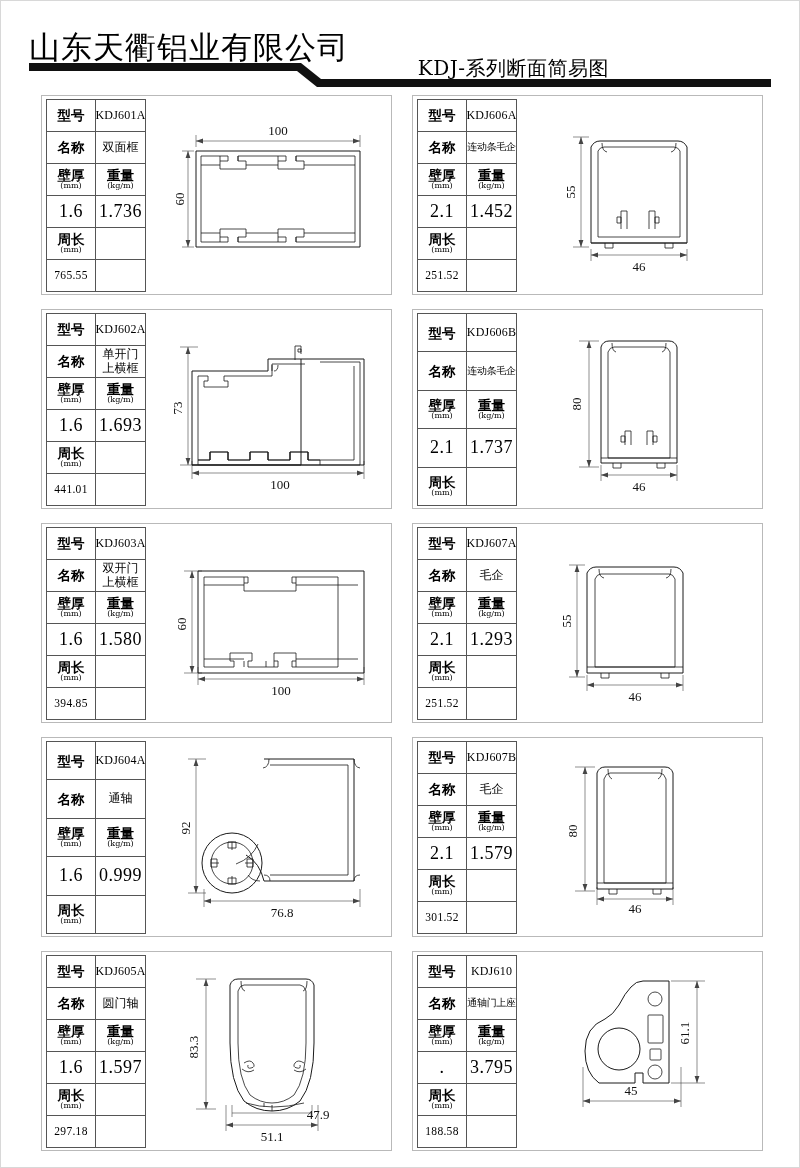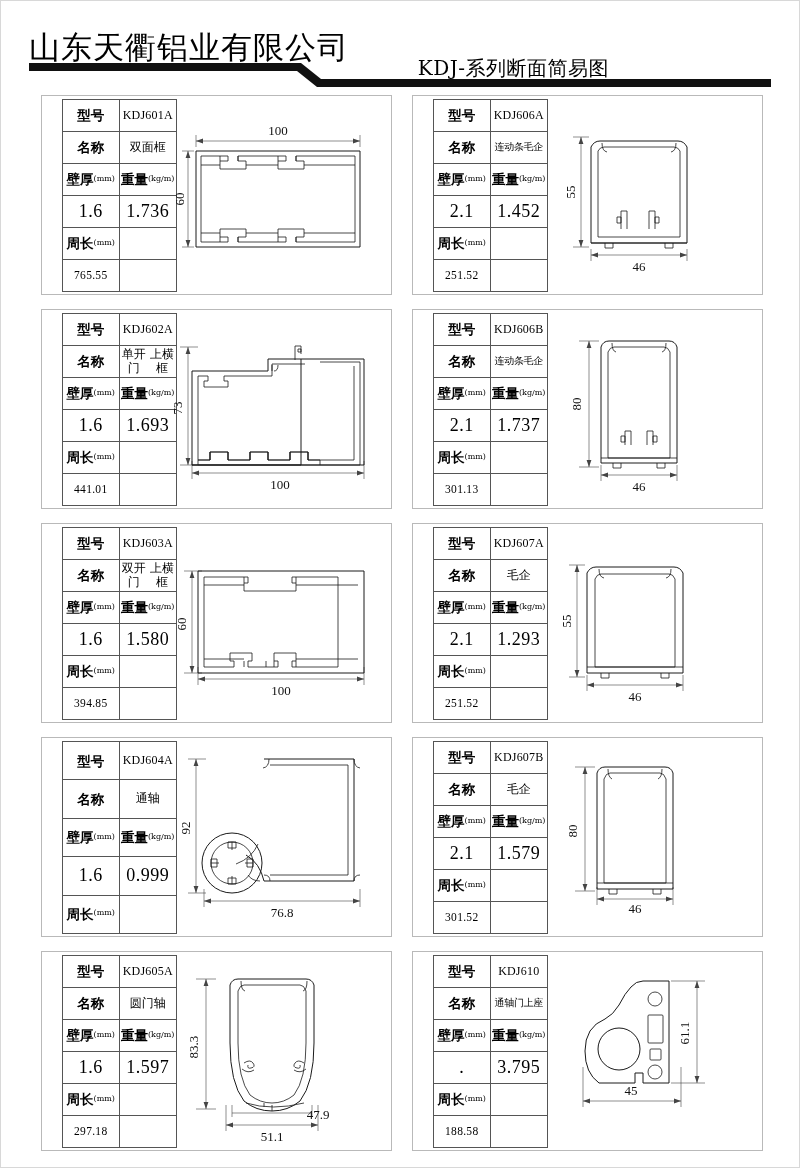--- a/index.html
+++ b/index.html
@@ -38,22 +38,22 @@
   }
   .row{display:flex;justify-content:space-between;margin-bottom:14px;}
   .card{
     width:351px;height:200px;
     border:1px solid #b9b9b9;
     box-sizing:border-box;
     position:relative;
     background:#fff;
   }
   .spec{
-    position:absolute;left:20px;top:3px;
-    width:115px;height:193px;
+    position:absolute;left:4px;top:3px;
+    width:100px;height:193px;
     display:flex;flex-direction:column;
   }
   .srow{
     display:flex;flex:1 1 0;
     border-left:1px solid #555;border-top:1px solid #555;
     border-right:1px solid #555;
     box-sizing:border-box;
   }
   .srow:last-child{border-bottom:1px solid #555;}
   .cell{
@@ -63,21 +63,21 @@
     font-size:13px;
     line-height:1.05;
     text-align:center;
     overflow:hidden;
   }
   .cell.l{border-right:1px solid #555;}
   .zh{font-family:"DejaVu Serif",serif;font-size:13.5px;font-weight:600;}
   .num{font-family:"Liberation Serif",serif;font-size:18px;letter-spacing:0.5px;}
   .num-sm{font-family:"Liberation Serif",serif;font-size:11.5px;letter-spacing:0.3px;}
   .code{font-family:"Liberation Serif",serif;font-size:12px;letter-spacing:0.2px;}
-  .stack{display:flex;flex-direction:row;align-items:center;justify-content:center;line-height:1.12;}
+  .stack{display:flex;flex-direction:column;align-items:center;justify-content:center;line-height:1.12;}
   .unit{font-size:8px;font-family:"DejaVu Serif",serif;margin-top:-1px;}
   .namecell{font-family:"DejaVu Serif",serif;}
   .n2{font-size:12px;line-height:1.15;}
   .n-narrow{font-size:10px;letter-spacing:-0.3px;}
   
   .draw{
     position:absolute;left:126px;top:3px;
     width:220px;height:193px;
   }
   .draw svg{display:block;width:100%;height:100%;}
@@ -308,24 +308,20 @@
           </div>
           <div class="srow">
             <div class="cell l num">2.1</div>
             <div class="cell num">1.737</div>
           </div>
           <div class="srow">
             <div class="cell l stack">
               <span class="zh">周长</span>
               <span class="unit">(mm)</span>
             </div>
-            <div class="cell"></div>
-          </div>
-          <div class="srow">
-            <div class="cell l num-sm">301.13</div>
             <div class="cell"></div>
           </div>
         </div>
         <div class="draw">
           <svg viewBox="0 0 220 193">
             <path class="dim" d="M62,152 L62,168 M138,152 L138,168 M62,162 L138,162"></path>
             <path d="M62,162 l7,-2.4 v4.8 z M138,162 l-7,-2.4 v4.8 z" fill="#444"></path>
             <text class="dimtxt" x="100" y="178" text-anchor="middle">46</text>
             <path class="dim" d="M40,28 L60,28 M40,154 L60,154 M50,28 L50,154"></path>
             <path d="M50,28 l-2.4,7 h4.8 z M50,154 l-2.4,-7 h4.8 z" fill="#444"></path>

